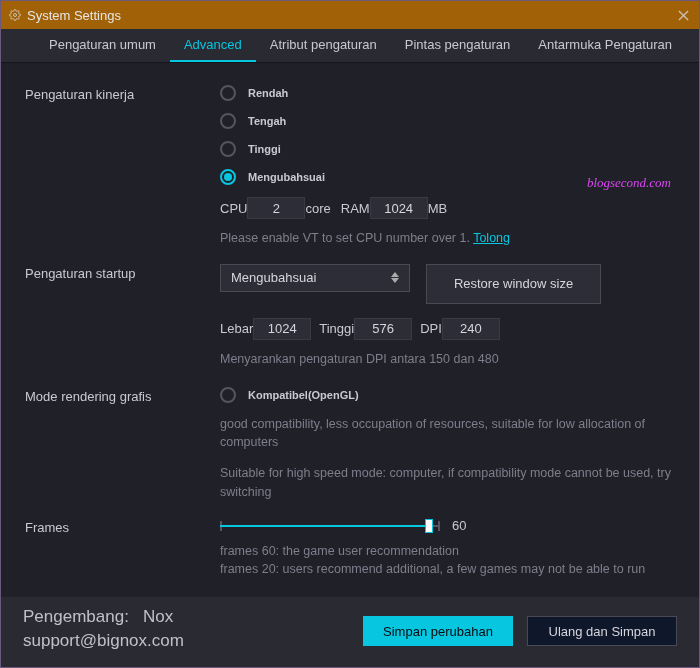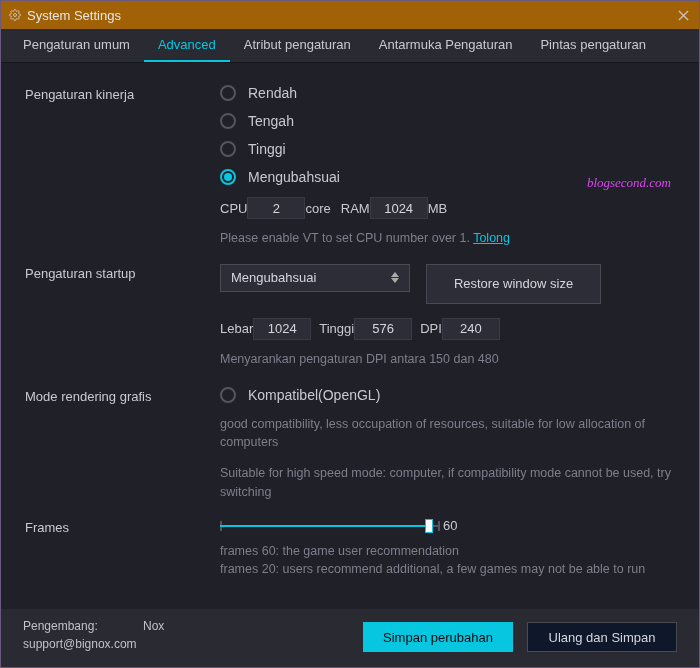--- a/index.html
+++ b/index.html
@@ -7,64 +7,64 @@
 .window { width: 100%; height: 100%; background: #2a2a33; display: flex; flex-direction: column; }
 
 
 .titlebar { height: 28px; background: #a16207; display: flex; align-items: center; padding: 0 8px; color: #e5e5e5; font-size: 13px; }
 .titlebar .gear { width: 12px; height: 12px; margin-right: 6px; opacity: .8; }
 .titlebar .title { flex: 1; }
 .titlebar .close { width: 16px; height: 16px; display: flex; align-items: center; justify-content: center; cursor: pointer; opacity: .8; }
 .titlebar .close svg { width: 11px; height: 11px; }
 
 
-.tabs { display: flex; background: #2a2a33; border-bottom: 1px solid #15151a; padding-left: 8px; }
+.tabs { display: flex; background: #2a2a33; border-bottom: 1px solid #15151a; padding-left: 34px; }
 .tab { padding: 8px 14px; font-size: 13px; color: #c8c8d0; cursor: pointer; border-bottom: 2px solid transparent; }
 .tab.active { color: #07c6e0; border-bottom-color: #07c6e0; }
 
 
 .body { flex: 1; background: #202029; padding: 22px 24px 10px 24px; overflow: hidden; position: relative; }
 .row { display: flex; margin-bottom: 14px; }
 .label-col { width: 195px; color: #c9c9d0; font-size: 13px; padding-top: 2px; }
 .ctrl-col { flex: 1; }
 
 
-.radio-opt { display: flex; align-items: center; margin-bottom: 12px; font-size: 14px; color: #c9c9d0; cursor: pointer; }
+.radio-opt { display: flex; align-items: center; margin-bottom: 12px; font-size: 11px; color: #c9c9d0; cursor: pointer; font-weight: bold; }
 .radio-circle { width: 16px; height: 16px; border: 2px solid #55555f; border-radius: 50%; margin-right: 12px; display: flex; align-items: center; justify-content: center; }
 .radio-opt.checked .radio-circle { border-color: #07c6e0; }
 .radio-opt.checked .radio-circle::after { content: ""; width: 8px; height: 8px; background: #07c6e0; border-radius: 50%; }
 
 
 .inline-fields { display: flex; align-items: center; color: #c9c9d0; font-size: 13px; margin-top: 6px; margin-bottom: 10px; }
 .num-box { background: #2d2d37; border: 1px solid #3a3a44; color: #d5d5dd; font-size: 13px; width: 58px; height: 22px; text-align: center; outline: none; }
 
 .hint { color: #7e7e8c; font-size: 12.5px; line-height: 1.5; }
 .hint .link { color: #07c6e0; text-decoration: underline; cursor: pointer; }
 
 
 .select-row { display: flex; gap: 16px; margin-bottom: 14px; }
 .select { background: #2d2d37; border: 1px solid #4a4a55; height: 28px; width: 190px; display: flex; align-items: center; justify-content: space-between; padding: 0 10px; color: #d5d5dd; font-size: 13px; cursor: pointer; }
 .spinner { display: flex; flex-direction: column; gap: 1px; }
 .spinner svg { width: 8px; height: 5px; }
 .btn { background: #2d2d37; border: 1px solid #4a4a55; height: 40px; width: 175px; display: flex; align-items: center; justify-content: center; color: #d5d5dd; font-size: 13px; cursor: pointer; }
 
 
-.slider-wrap { display: flex; align-items: center; gap: 3px; }
+.slider-wrap { display: flex; align-items: center; gap: 12px; }
 .slider { position: relative; width: 220px; height: 16px; }
 .slider-track { position: absolute; top: 7px; left: 0; right: 0; height: 2px; background: #55555f; }
 .slider-track::before, .slider-track::after { content: ""; position: absolute; top: -4px; width: 2px; height: 10px; background: #55555f; }
 .slider-track::before { left: 0; }
 .slider-track::after { right: 0; }
 .slider-fill { position: absolute; top: 7px; left: 0; height: 2px; background: #07c6e0; }
 .slider-thumb { position: absolute; top: 1px; width: 8px; height: 14px; background: #fff; border: 1px solid #07c6e0; transform: translateX(-50%); cursor: pointer; }
 .slider-val { color: #c9c9d0; font-size: 13px; }
 
 
 .footer { background: #2a2a33; padding: 10px 22px 12px 22px; display: flex; align-items: center; }
-.footer-left { flex: 1; font-size: 12px; color: #c0c0c8; }
+.footer-left { flex: 1; font-size: 17px; color: #c0c0c8; }
 .footer-left .frow { display: flex; margin-bottom: 4px; }
 .footer-left .flabel { width: 120px; }
 .footer-btns { display: flex; gap: 14px; }
 .fbtn { height: 30px; width: 150px; display: flex; align-items: center; justify-content: center; font-size: 13px; cursor: pointer; border: 1px solid transparent; }
 .fbtn.primary { background: #07c6e0; color: #0a0a0e; text-align: right; }
 .fbtn.secondary { background: #0f172a; color: #d5d5dd; border-color: #4a4a55; }
 
 .watermark { position: absolute; top: 112px; right: 28px; color: #d946ef; font-size: 13px; font-family: Georgia, serif; font-style: italic; }
 </style>
 </head>
@@ -85,22 +85,22 @@
           <line x1="1" y1="1" x2="11" y2="11"></line>
           <line x1="11" y1="1" x2="1" y2="11"></line>
         </svg>
     </span>
   </div>
 
   <div class="tabs">
     <div class="tab">Pengaturan umum</div>
     <div class="tab active">Advanced</div>
     <div class="tab">Atribut pengaturan</div>
+    <div class="tab">Pintas pengaturan</div>
     <div class="tab">Antarmuka Pengaturan</div>
-    <div class="tab">Pintas pengaturan</div>
   </div>
 
   <div class="body">
     <div class="watermark">blogsecond.com</div>
 
     <div class="row">
       <div class="label-col">Pengaturan kinerja</div>
       <div class="ctrl-col">
         <div class="radio-opt">
             <span class="radio-circle"></span>

